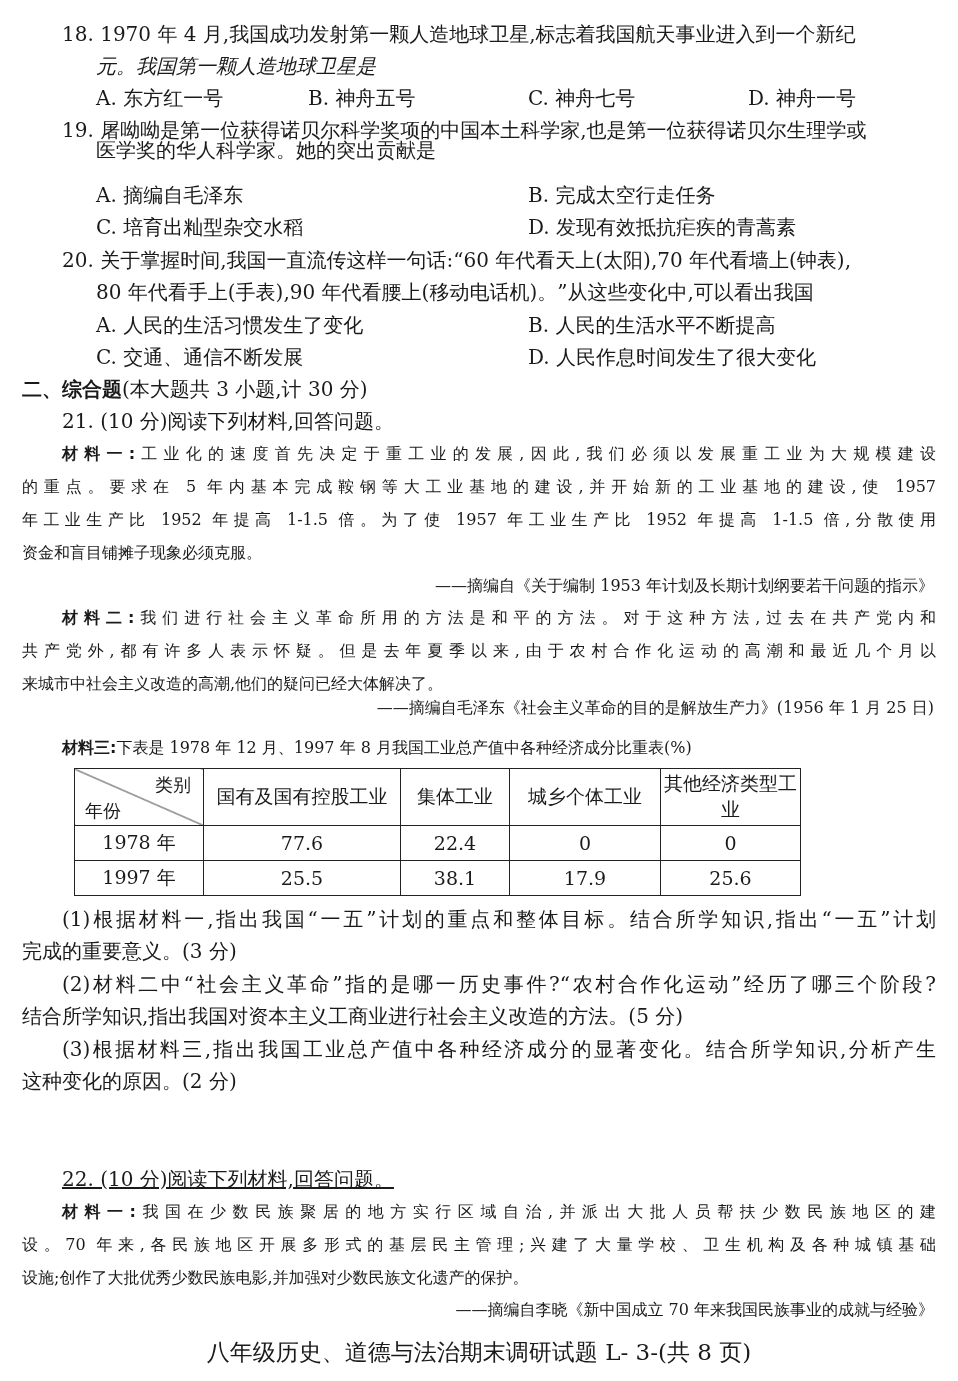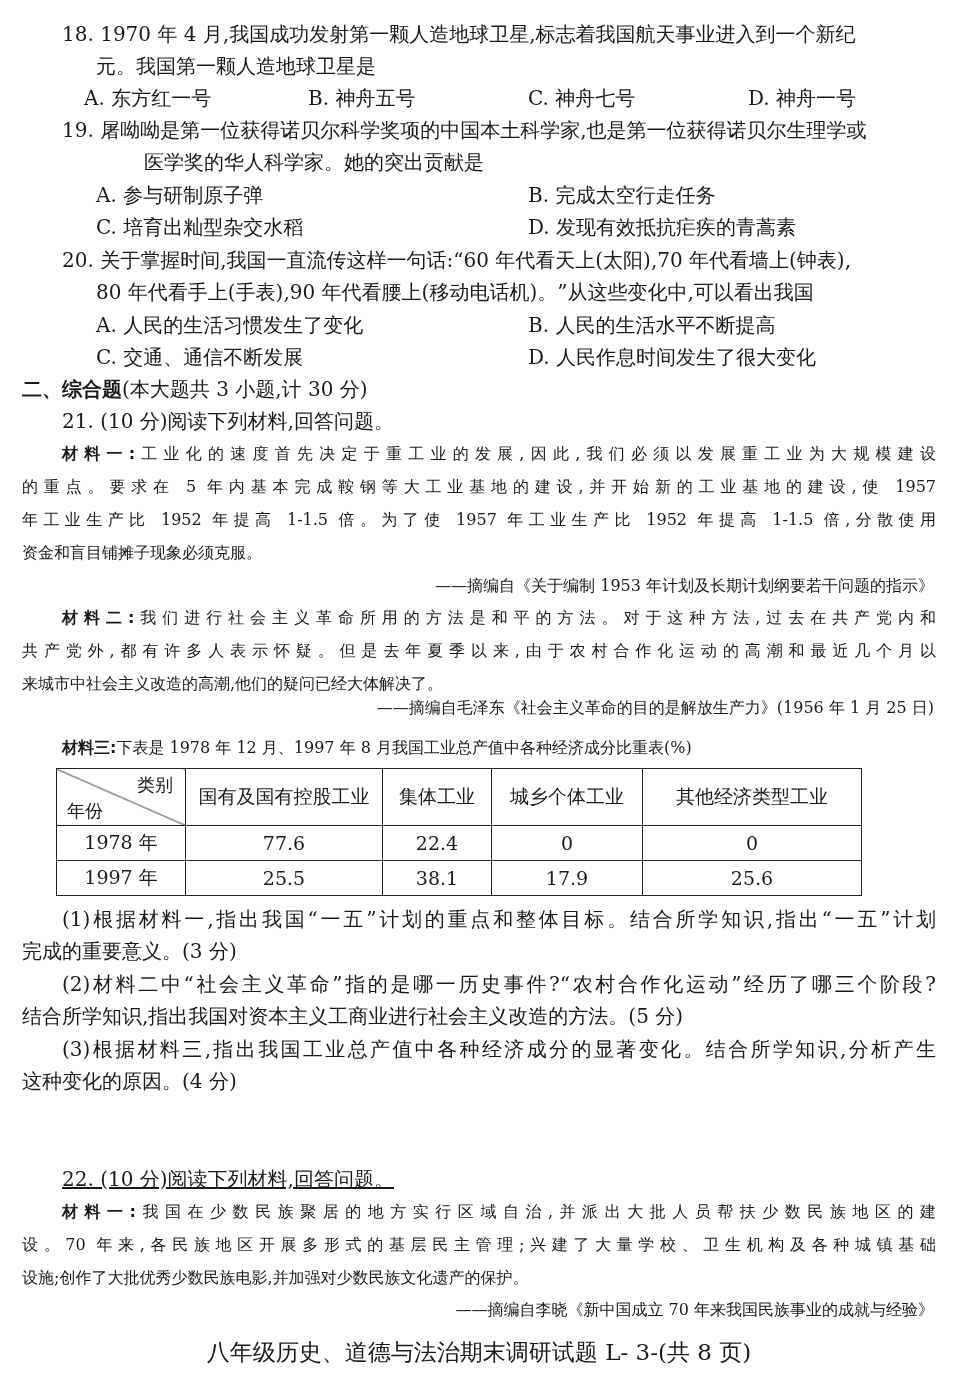--- a/index.html
+++ b/index.html
@@ -11,44 +11,44 @@
   .line { position: absolute; white-space: nowrap; line-height: 32px; height: 32px; }
   .q { left: 62px; }
   .indent { left: 96px; }
   .full { left: 22px; right: 22px; text-align: justify; text-align-last: justify; }
   .right { right: 24px; text-align: left; }
   .opt { position: absolute; white-space: nowrap; line-height: 32px; }
   .bold { font-weight: bold; font-family: "DejaVu Sans", "Liberation Sans", sans-serif; }
   .mat-label { font-weight: bold; font-family: "DejaVu Sans", "Liberation Sans", sans-serif; }
   .mat { font-size: 16px; }
   table.data {
-    position: absolute; left: 56px; top: 768px; width: 806px;
+    position: absolute; left: 74px; top: 768px; width: 727px;
     border-collapse: collapse; font-size: 19px;
   }
   table.data td { border: 1.5px solid #222; text-align: center; height: 34px; padding: 0; }
   table.data tr.head td { height: 56px; }
   td.diag { position: relative; width: 128px; background:
     linear-gradient(to top right, transparent calc(50% - 0.8px), #222 50%, transparent calc(50% + 0.8px)); }
   td.diag .tr { position: absolute; right: 12px; top: 4px; font-size: 18px; }
   td.diag .bl { position: absolute; left: 10px; bottom: 2px; font-size: 18px; }
   .footer { position: absolute; top: 1338px; left: 0; right: 0; text-align: center; font-size: 23px; line-height: 28px; }
 </style>
 </head>
 <body>
 
 <div class="line q" style="top:18px;">18. 1970 年 4 月,我国成功发射第一颗人造地球卫星,标志着我国航天事业进入到一个新纪</div>
-<div class="line indent" style="top:50px;">元。我国第一颗人造地球卫星是</div>
-<div class="opt" style="top:82px;left:84px;text-align:right;">A. 东方红一号</div>
+<div class="line indent" style="top:50px;font-style:italic;">元。我国第一颗人造地球卫星是</div>
+<div class="opt" style="top:82px;left:96px;text-align:right;">A. 东方红一号</div>
 <div class="opt" style="top:82px;left:308px;">B. 神舟五号</div>
 <div class="opt" style="top:82px;left:528px;">C. 神舟七号</div>
 <div class="opt" style="top:82px;left:748px;">D. 神舟一号</div>
 
 <div class="line q" style="top:114px;">19. 屠呦呦是第一位获得诺贝尔科学奖项的中国本土科学家,也是第一位获得诺贝尔生理学或</div>
-<div class="line indent" style="top:146px;margin-left:48px;">医学奖的华人科学家。她的突出贡献是</div>
-<div class="opt" style="top:179px;left:96px;">A. 参与研制原子弹</div>
+<div class="line indent" style="top:134px;">医学奖的华人科学家。她的突出贡献是</div>
+<div class="opt" style="top:179px;left:96px;">A. 摘编自毛泽东</div>
 <div class="opt" style="top:179px;left:528px;">B. 完成太空行走任务</div>
 <div class="opt" style="top:211px;left:96px;">C. 培育出籼型杂交水稻</div>
 <div class="opt" style="top:211px;left:528px;">D. 发现有效抵抗疟疾的青蒿素</div>
 
 <div class="line q" style="top:244px;">20. 关于掌握时间,我国一直流传这样一句话:“60 年代看天上(太阳),70 年代看墙上(钟表),</div>
 <div class="line indent" style="top:276px;">80 年代看手上(手表),90 年代看腰上(移动电话机)。”从这些变化中,可以看出我国</div>
 <div class="opt" style="top:309px;left:96px;">A. 人民的生活习惯发生了变化</div>
 <div class="opt" style="top:309px;left:528px;">B. 人民的生活水平不断提高</div>
 <div class="opt" style="top:341px;left:96px;">C. 交通、通信不断发展</div>
 <div class="opt" style="top:341px;left:528px;">D. 人民作息时间发生了很大变化</div>
@@ -104,21 +104,21 @@
     <td>25.6</td>
   </tr>
 </tbody>
   </table>
 
 <div class="line" style="top:903px;left:62px;right:22px;text-align:justify;text-align-last:justify;">(1)根据材料一,指出我国“一五”计划的重点和整体目标。结合所学知识,指出“一五”计划</div>
 <div class="line" style="top:935px;left:22px;">完成的重要意义。(3 分)</div>
 <div class="line" style="top:968px;left:62px;right:22px;text-align:justify;text-align-last:justify;">(2)材料二中“社会主义革命”指的是哪一历史事件?“农村合作化运动”经历了哪三个阶段?</div>
 <div class="line" style="top:1000px;left:22px;text-align:center;">结合所学知识,指出我国对资本主义工商业进行社会主义改造的方法。(5 分)</div>
 <div class="line" style="top:1033px;left:62px;right:22px;text-align:justify;text-align-last:justify;">(3)根据材料三,指出我国工业总产值中各种经济成分的显著变化。结合所学知识,分析产生</div>
-<div class="line" style="top:1065px;left:22px;">这种变化的原因。(4 分)</div>
+<div class="line" style="top:1065px;left:22px;">这种变化的原因。(2 分)</div>
 
 <div class="line q" style="top:1163px;text-decoration:underline;">22. (10 分)阅读下列材料,回答问题。</div>
 <div class="line mat" style="top:1196px;left:62px;right:22px;text-align:justify;text-align-last:justify;">
   <span class="mat-label">材料一:</span><span>我国在少数民族聚居的地方实行区域自治,并派出大批人员帮扶少数民族地区的建</span>
 </div>
 <div class="line full mat" style="top:1229px;">设。70 年来,各民族地区开展多形式的基层民主管理;兴建了大量学校、卫生机构及各种城镇基础</div>
 <div class="line mat" style="top:1262px;left:22px;">设施;创作了大批优秀少数民族电影,并加强对少数民族文化遗产的保护。</div>
 <div class="line right mat" style="top:1294px;">——摘编自李晓《新中国成立 70 年来我国民族事业的成就与经验》</div>
 
 <div class="footer">八年级历史、道德与法治期末调研试题 L- 3-(共 8 页)</div>

